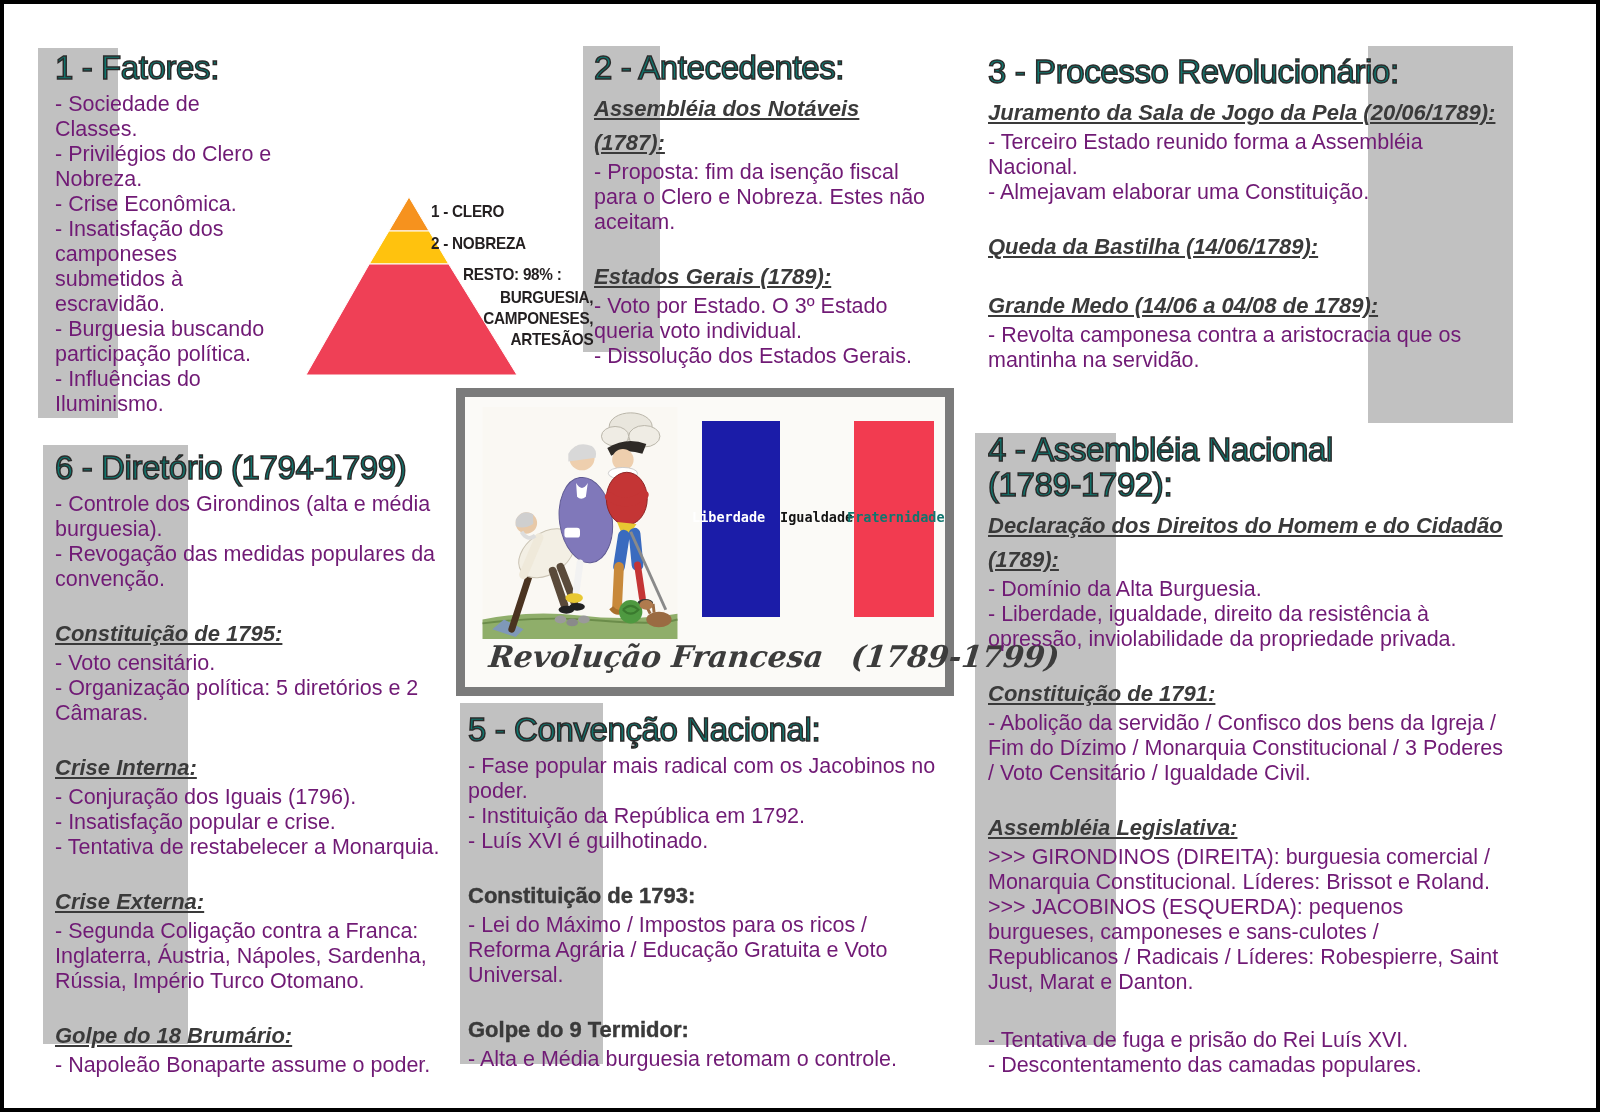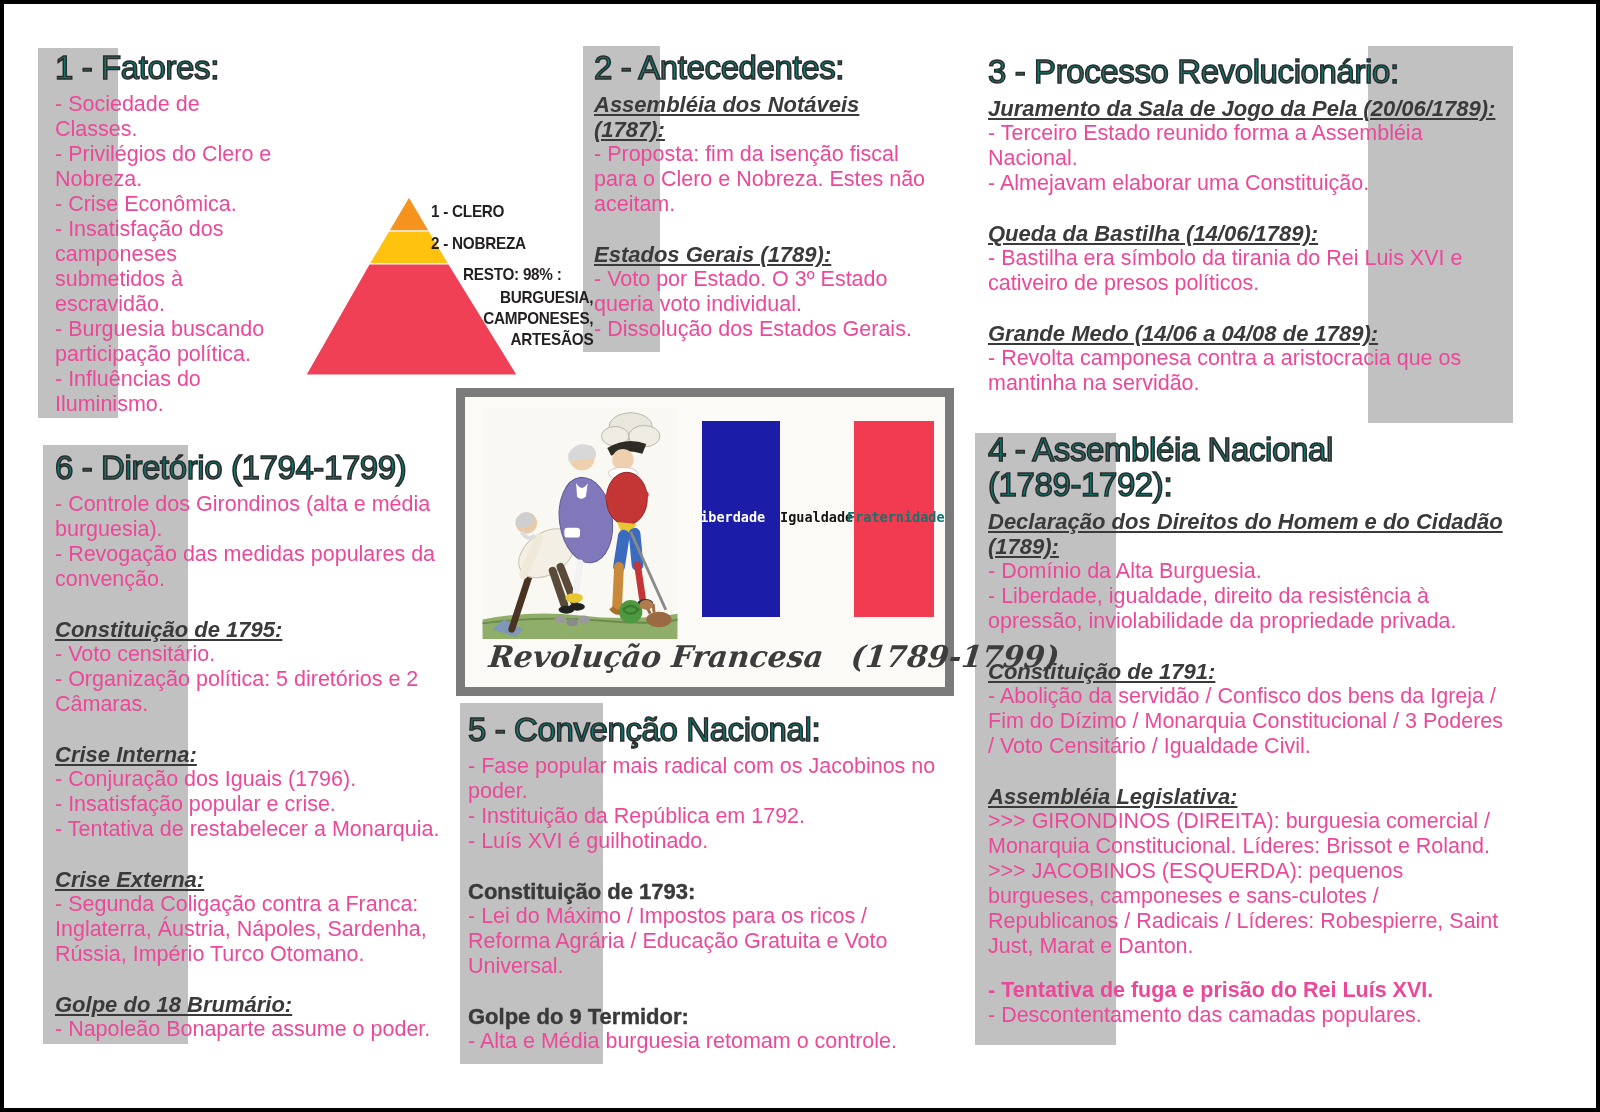--- a/index.html
+++ b/index.html
@@ -12,24 +12,24 @@
   .bar5{left:456px;top:699px;width:143px;height:361px;}
   .bar6{left:39px;top:441px;width:145px;height:599px;}
   .sec{position:absolute;}
   .s1{left:51px;top:47px;width:255px;}
   .s2{left:590px;top:47px;width:355px;}
   .s3{left:984px;top:51px;width:520px;}
   .s4{left:984px;top:429px;width:530px;}
   .s5{left:464px;top:709px;width:505px;}
   .s6{left:51px;top:447px;width:425px;}
   .h1{font-size:33px;line-height:1.06;font-weight:400;color:#0f766e;-webkit-text-stroke:1.5px #2b2b2b;letter-spacing:-0.4px;margin:0 0 6px 0;white-space:pre-line;}
-  .b{font-size:21.5px;line-height:25px;color:#ec4899;margin:0;white-space:pre-line;}
-  .sub{font-size:22px;line-height:25px;font-weight:700;font-style:italic;text-decoration:underline;color:#3a3a3a;margin:25px 0 0 0;white-space:pre-line;}
+  .b{font-size:21.5px;line-height:25px;color:#701a75;margin:0;white-space:pre-line;}
+  .sub{font-size:22px;line-height:34px;font-weight:700;font-style:italic;text-decoration:underline;color:#3a3a3a;margin:25px 0 0 0;white-space:pre-line;}
   .sub.plain{font-style:normal;text-decoration:none;-webkit-text-stroke:0.4px #3a3a3a;}
-  .mt{margin-top:19px;font-weight:bold;}
+  .mt{margin-top:33px;}
   
   .pyr{position:absolute;left:295px;top:188px;width:300px;height:190px;}
   .pyr svg{position:absolute;left:0;top:0;}
   .plab{position:absolute;font-weight:700;font-size:17px;letter-spacing:-0.3px;color:#231f20;transform:scaleX(.9);transform-origin:left center;white-space:pre-line;}
   .plab.clero{left:132px;top:10px;}
   .plab.nobreza{left:132px;top:42px;}
   .plab.resto{left:164px;top:73px;}
   .plab.rblock{right:6px;top:95px;text-align:right;line-height:21px;transform-origin:right center;}
   
   .frame{position:absolute;left:452px;top:384px;width:498px;height:308px;border:9px solid #7b7b7b;background:#fbfaf7;box-sizing:border-box;}
@@ -99,22 +99,20 @@
     <p class="b">- Dissolução dos Estados Gerais.</p>
   </section>
 
   <section class="sec s3">
     <h2 class="h1">3 - Processo Revolucionário:</h2>
     <h3 class="sub" style="margin-top:0">Juramento da Sala de Jogo da Pela (20/06/1789):</h3>
     <p class="b">- Terceiro Estado reunido forma a Assembléia
 Nacional.</p>
     <p class="b">- Almejavam elaborar uma Constituição.</p>
     <h3 class="sub">Queda da Bastilha (14/06/1789):</h3>
-    <p class="b">- Bastilha era símbolo da tirania do Rei Luis XVI e
-cativeiro de presos políticos.</p>
     <h3 class="sub">Grande Medo (14/06 a 04/08 de 1789):</h3>
     <p class="b">- Revolta camponesa contra a aristocracia que os
 mantinha na servidão.</p>
   </section>
 
   <div class="frame">
     <svg class="caric" viewBox="0 0 200 238">
       <rect x="0" y="0" width="200" height="238" fill="#faf8f3"></rect>
       <g>
         <path d="M0,218 Q50,208 100,214 T200,212 L200,238 L0,238 Z" fill="#8fae6a"></path>

